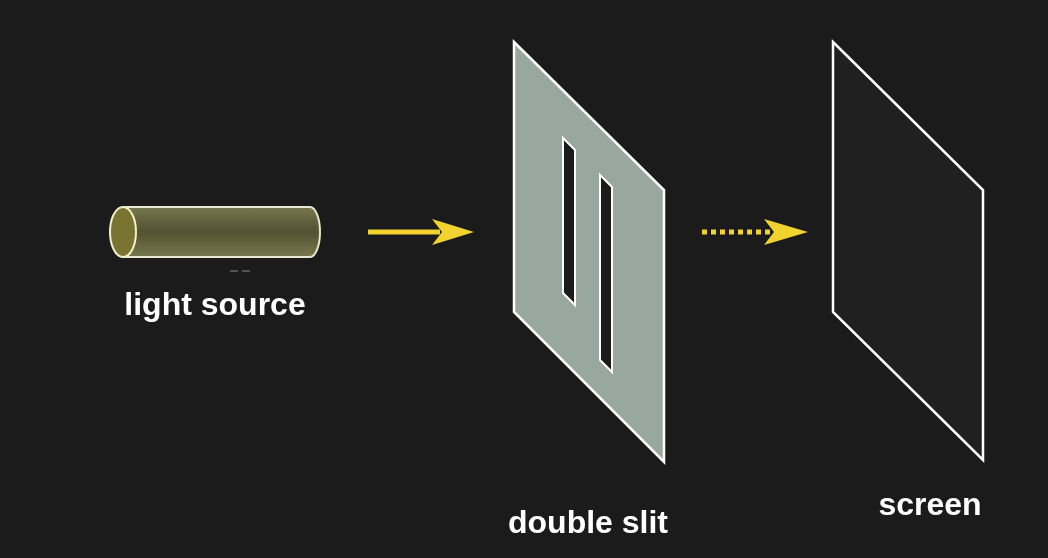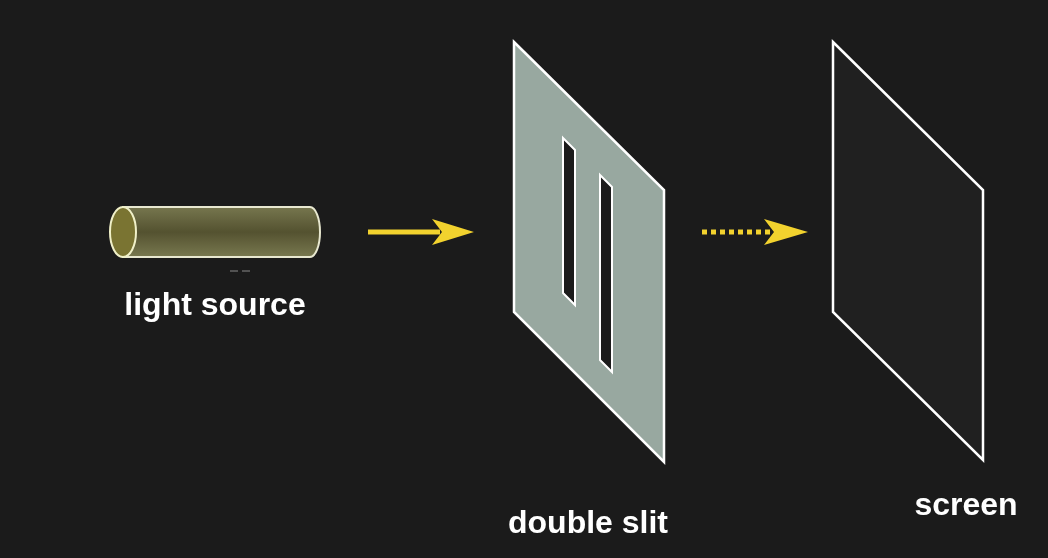--- a/index.html
+++ b/index.html
@@ -45,13 +45,13 @@
 
   <g>
     <path d="M833,42 L983,190 L983,460 L833,312 Z" fill="#202020" stroke="#ffffff" stroke-width="2.5"></path>
   </g>
 </svg>
 
 <div class="label" style="left:95px; top:286px; width:240px;">
   <div>light source</div>
 </div>
 <div class="label" style="left:488px; top:487px; width:200px;margin-top:17px;">double slit</div>
-<div class="label" style="left:886px; top:486px; width:160px;">screen</div>
+<div class="label" style="left:850px; top:486px; width:160px;">screen</div>
 
 </body></html>

